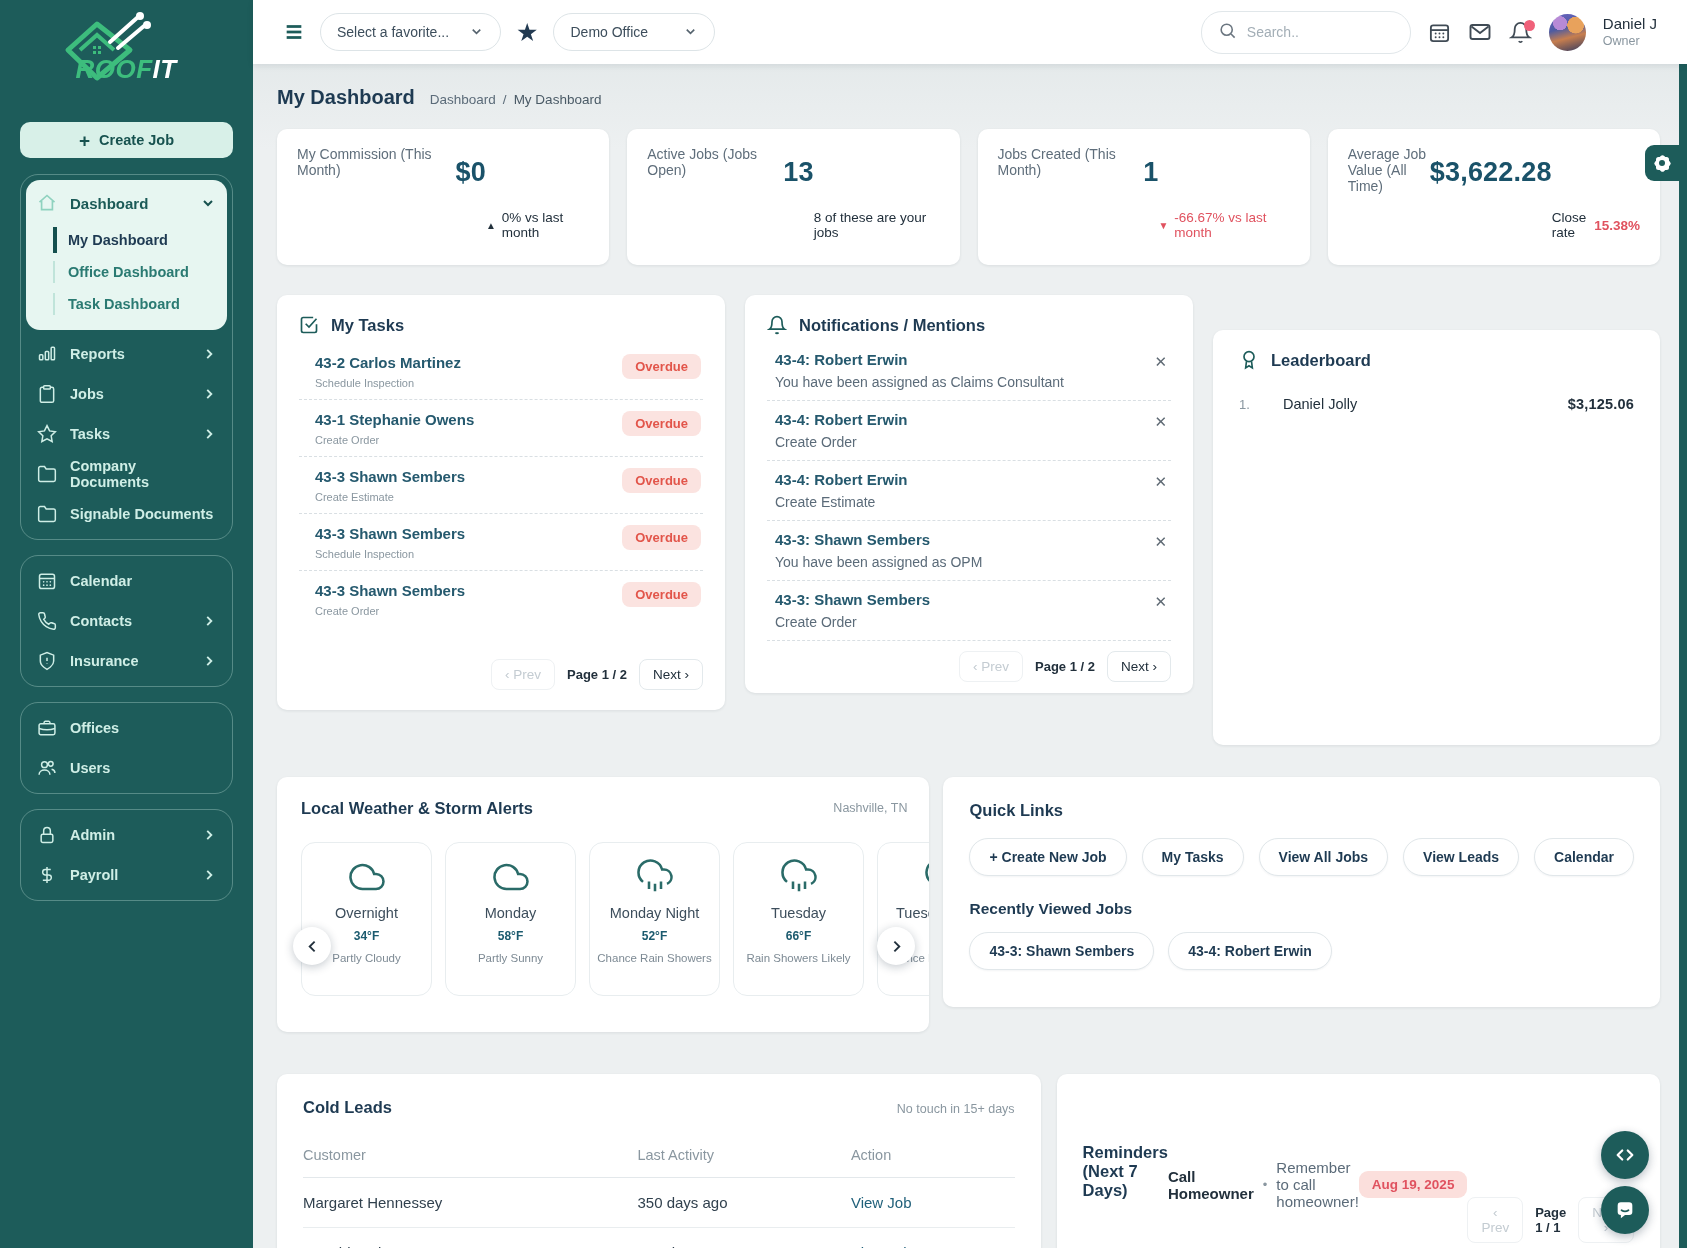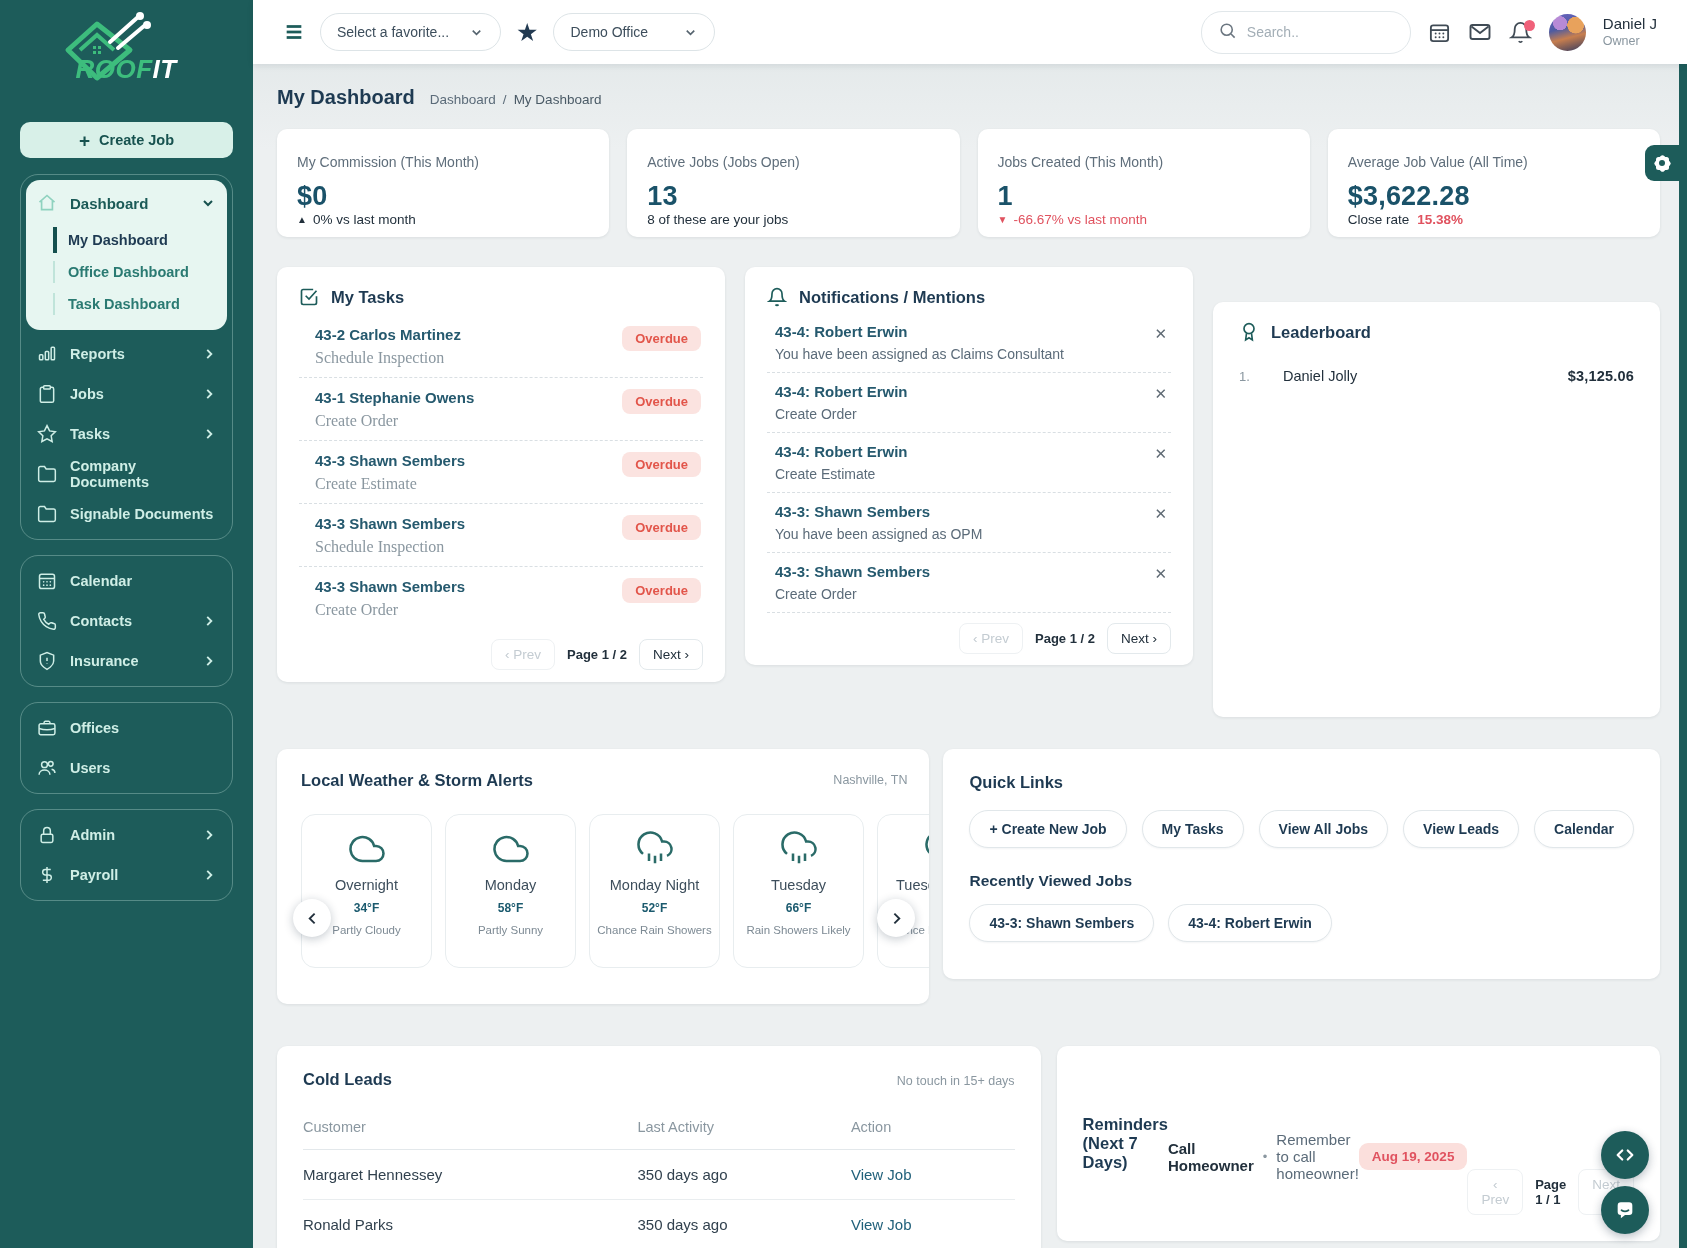--- a/index.html
+++ b/index.html
@@ -52,21 +52,21 @@
   .sub-item.active::before { width:4px; background:#14504e; top:3px; bottom:3px; }
 
   
   .main { flex:1; display:flex; flex-direction:column; min-width:0; }
   .topbar {
     height:64px; background:#ffffff; display:flex; align-items:center; gap:15px;
     padding:0 30px 0 30px; box-shadow:0 2px 6px rgba(30,50,60,.10); position:relative; z-index:4;
   }
   .hamburger { display:flex; color:#1d5c5a; cursor:pointer; }
   .select-pill {
-    display:flex; align-items:flex-end; justify-content:space-between; gap:20px;
+    display:flex; align-items:flex-start; justify-content:space-between; gap:20px;
     border:1px solid #dde4e7; border-radius:22px; padding:10px 16px;
     font-size:14px; color:#3d4e5c; background:#fff; cursor:pointer;
   }
   .select-pill .chev-down { display:flex; color:#56646f; }
   .fav-pill { min-width:158px; }
   .office-pill { min-width:162px; }
   .star-fav { font-size:25px; color:#233b52; line-height:1; cursor:pointer; }
   .topbar-right { margin-left:auto; display:flex; align-items:center; gap:17px; }
   .search-pill {
     display:flex; align-items:center; gap:10px; border:1px solid #e1e7ea;
@@ -91,39 +91,39 @@
 
   .page-head { display:flex; align-items:baseline; gap:15px; margin-bottom:20px; }
   .page-title { font-size:20px; font-weight:800; color:#1e3a52; }
   .breadcrumb { font-size:13.5px; color:#5b6b79; display:flex; gap:7px; }
   .breadcrumb .bc-cur { color:#4a5a66; }
 
   .card { background:#fff; border-radius:10px; box-shadow:0 1px 3px rgba(20,40,60,.09); }
 
   
   .stat-row { display:flex; gap:18px; }
-  .stat-card { flex:1; height:108px; padding:25px 20px 13px; display:flex; flex-direction:column; }
+  .stat-card { flex:1; height:136px; padding:17px 20px 13px; display:flex; flex-direction:row; }
   .stat-label { font-size:14px; color:#5f6e7b; }
   .stat-value { font-size:27px; font-weight:800; color:#1a5269; margin-top:11px; letter-spacing:.2px; }
   .stat-delta { font-size:13.5px; color:#22303c; margin-top:auto; margin-bottom:12px; display:flex; align-items:center; gap:6px; }
   .stat-delta .arrow { font-size:10px; }
   .stat-delta.neg, .stat-delta.neg .arrow { color:#e0525f; }
   .stat-delta .close-val { color:#e0525f; font-weight:700; margin-left:2px; }
   .stat-bar { height:5px; border-radius:3px; background:linear-gradient(90deg,#ccdfde 0%, #679391 45%, #1d5c5a 100%); }
 
   
   .mid-row { display:flex; gap:20px; margin-top:30px; align-items:flex-start; }
   .card-head { display:flex; align-items:center; gap:12px; font-size:16.5px; font-weight:800; color:#1e3a52; }
   .card-head .c-icon { display:flex; color:#1d5c5a; }
   .tasks-card { width:448px; height:415px; padding:20px 22px; display:flex; flex-direction:column; }
   .task-list { margin-top:8px; flex:1; }
   .task-item { display:flex; justify-content:space-between; align-items:flex-start; padding:11px 2px 10px 16px; border-bottom:1px dashed #d9dfe3; }
   .task-item.last { border-bottom:none; }
   .task-job { font-size:15px; font-weight:700; color:#25596e; cursor:pointer; }
-  .task-sub { font-size:16px; color:#8a97a0; margin-top:6px;font-family:Liberation Serif, serif; }
+  .task-sub { font-size:11px; color:#8a97a0; margin-top:6px; }
   .badge-overdue { background:#fbe3e0; color:#e2554a; font-size:13px; font-weight:600; border-radius:8px; padding:5px 13px; white-space:nowrap; }
   .pagination { display:flex; align-items:center; justify-content:flex-end; gap:12px; margin-top:10px; }
   .pg-btn { border:1px solid #e3e9ec; background:#fff; border-radius:8px; padding:7px 13px; font-family:inherit; font-size:13.5px; color:#22303c; cursor:pointer; }
   .pg-btn.disabled { color:#c4ccd2; border-color:#eef1f3; }
   .pg-label { font-size:13px; font-weight:700; color:#22303c; }
 
   .notif-card { width:448px; height:398px; padding:20px 22px; display:flex; flex-direction:column; }
   .notif-list { margin-top:6px; flex:1; }
   .notif-item { position:relative; padding:10px 34px 10px 8px; border-bottom:1px dashed #d9dfe3; }
   .notif-job { font-size:15px; font-weight:700; color:#25596e; cursor:pointer; }

